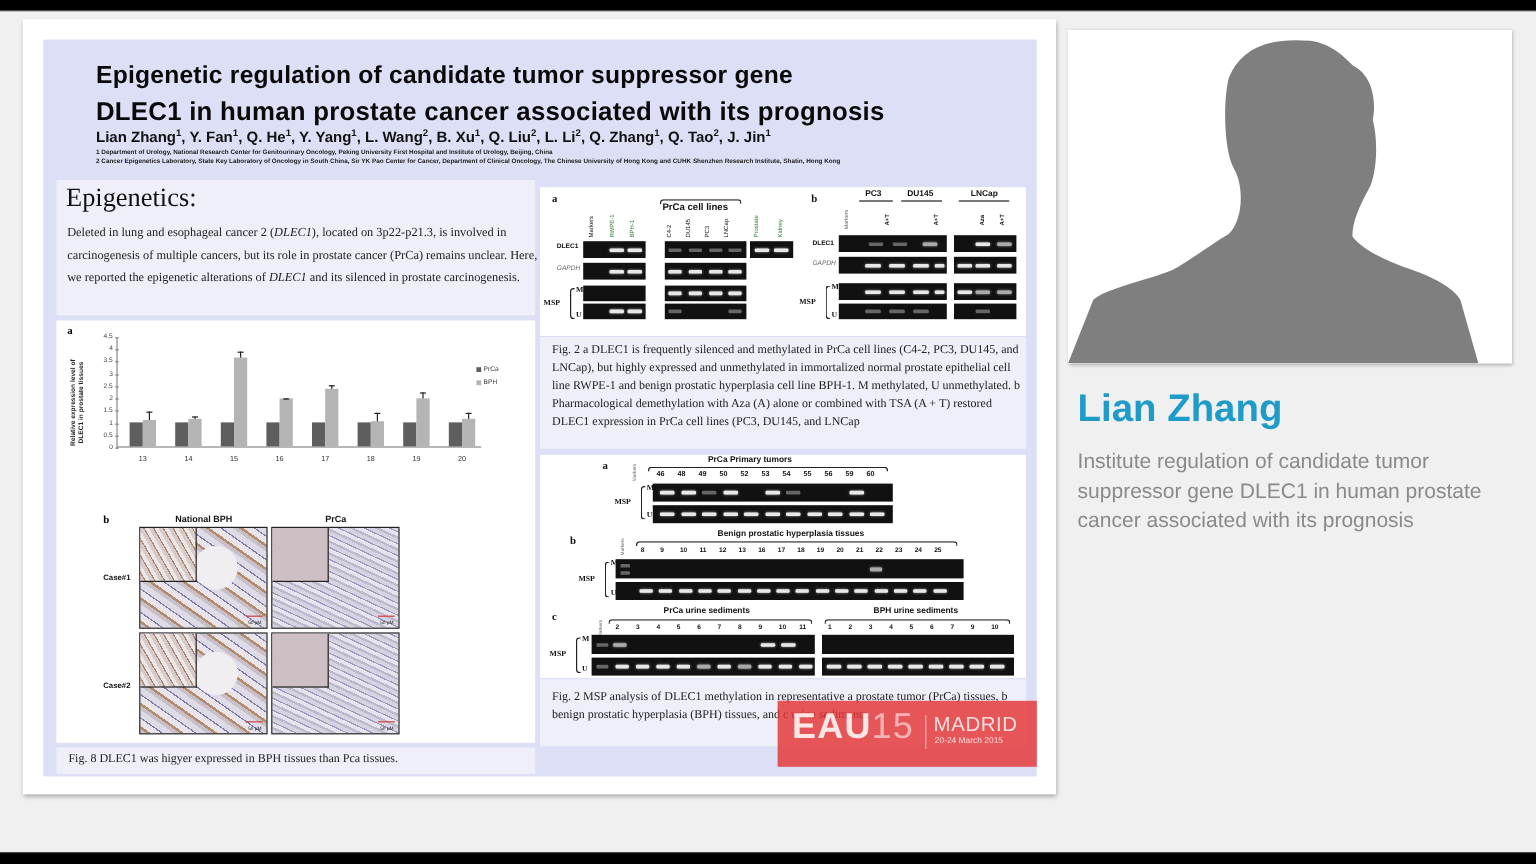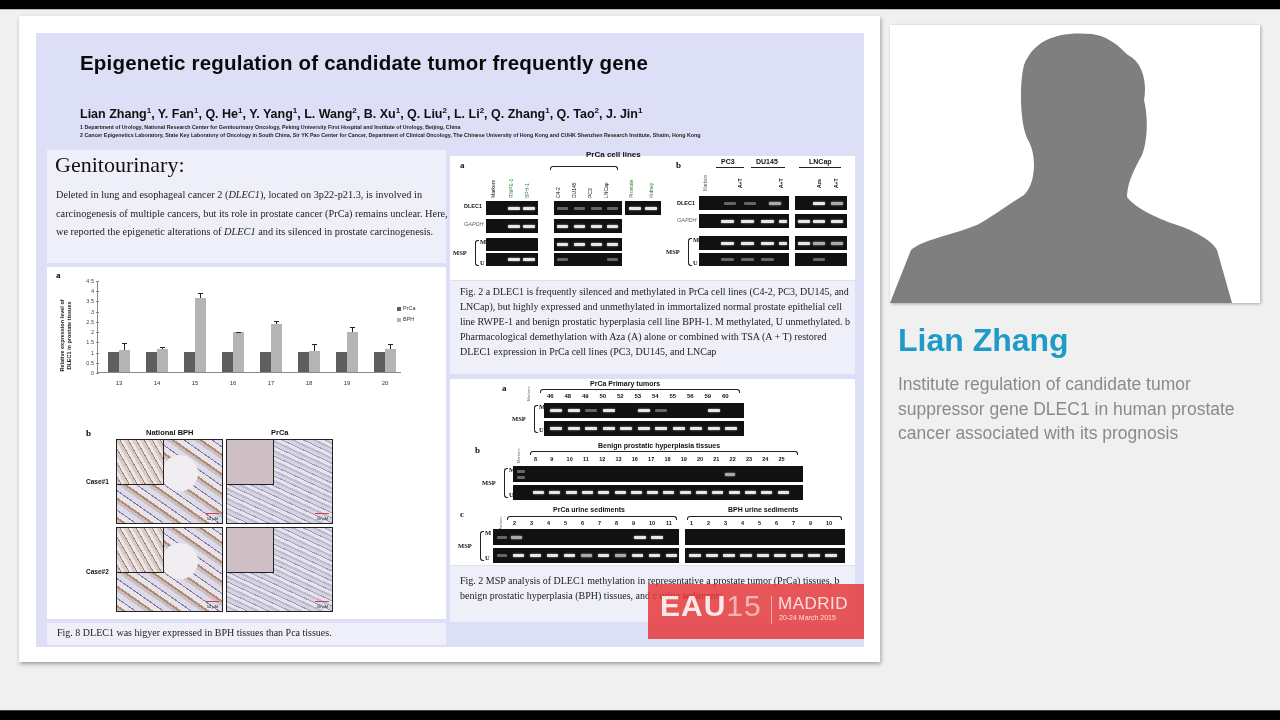--- a/index.html
+++ b/index.html
@@ -93,30 +93,31 @@
 
 <div class="topbar"></div>
 
 <div class="stage">
 </div>
 
 <div class="slide">
   <div class="poster">
 
     <div class="p-title">
-      <div>Epigenetic regulation of candidate tumor frequently gene</div>
+      <div>Epigenetic regulation of candidate tumor suppressor gene</div>
+      <div style="font-size:21.5px;">DLEC1 in human prostate cancer associated with its prognosis</div>
     </div>
     <div class="p-authors" id="authors"><span>Lian Zhang</span><sup>1</sup>, <span>Y. Fan</span><sup>1</sup>, <span>Q. He</span><sup>1</sup>, <span>Y. Yang</span><sup>1</sup>, <span>L. Wang</span><sup>2</sup>, <span>B. Xu</span><sup>1</sup>, <span>Q. Liu</span><sup>2</sup>, <span>L. Li</span><sup>2</sup>, <span>Q. Zhang</span><sup>1</sup>, <span>Q. Tao</span><sup>2</sup>, <span>J. Jin</span><sup>1</sup></div>
     <div class="p-affil">
       <div>1 Department of Urology, National Research Center for Genitourinary Oncology, Peking University First Hospital and Institute of Urology, Beijing, China</div>
       <div>2 Cancer Epigenetics Laboratory, State Key Laboratory of Oncology in South China, Sir YK Pao Center for Cancer, Department of Clinical Oncology, The Chinese University of Hong Kong and CUHK Shenzhen Research Institute, Shatin, Hong Kong</div>
     </div>
 
     <div class="box" style="left:11px; top:117px; width:399px; height:113px;"></div>
-    <div class="intro-h" style="left:19px; top:119px;">Genitourinary:</div>
+    <div class="intro-h" style="left:19px; top:119px;">Epigenetics:</div>
     <div class="intro-p" style="left:20px; top:153px;">
       <span>Deleted in lung and esophageal cancer 2 (</span><i>DLEC1</i><span>), located on 3p22-p21.3, is involved in carcinogenesis of multiple cancers, but its role in prostate cancer (PrCa) remains unclear. Here, we reported the epigenetic alterations of </span><i>DLEC1</i><span> and its silenced in prostate carcinogenesis.</span>
     </div>
 
     <div class="white" style="left:11px; top:234px; width:399px; height:352px;"></div>
 
     <div class="chart" style="left:11px; top:234px;">
       <div class="lbl-a">a</div>
       <div class="ylabel">Relative expression level of DLEC1 in prostate tissues</div>
       <div class="plot" id="plot">
@@ -216,21 +217,21 @@
           <div class="scale">50 μM</div>
         </div>
     </div>
 
     <div class="box" style="left:11px; top:590px; width:399px; height:22px;"></div>
     <div class="fig1cap" style="top:594px;">Fig. 8 DLEC1 was higyer expressed in BPH tissues than Pca tissues.</div>
 
     <div class="white" style="left:414px; top:123px; width:405px; height:124px;"></div>
     <div id="fig2">
         <div class="g-letter" style="left: 424px; top: 127px;">a</div>
-        <div class="g-txt b" style="left: 516px; top: 117px; font-size: 8px; margin-left: 34px;">PrCa cell lines</div>
+        <div class="g-txt b" style="left: 516px; top: 135px; font-size: 8px;">PrCa cell lines</div>
         <div class="topbrace" style="left: 514px; top: 133px; width: 68px;"></div>
         <div class="g-txt rot " style="left: 454px; top: 165px; font-size: 5px;">Markers</div>
         <div class="g-txt rot green" style="left: 472px; top: 165px; font-size: 5px;">RWPE-1</div>
         <div class="g-txt rot green" style="left: 488px; top: 165px; font-size: 5px;">BPH-1</div>
         <div class="g-txt rot " style="left: 519px; top: 165px; font-size: 5px;">C4-2</div>
         <div class="g-txt rot " style="left: 535px; top: 165px; font-size: 5px;">DU145</div>
         <div class="g-txt rot " style="left: 551px; top: 165px; font-size: 5px;">PC3</div>
         <div class="g-txt rot " style="left: 567px; top: 165px; font-size: 5px;">LNCap</div>
         <div class="g-txt rot green" style="left: 592px; top: 165px; font-size: 5px;">Prostate</div>
         <div class="g-txt rot green" style="left: 612px; top: 165px; font-size: 5px;">Kidney</div>

